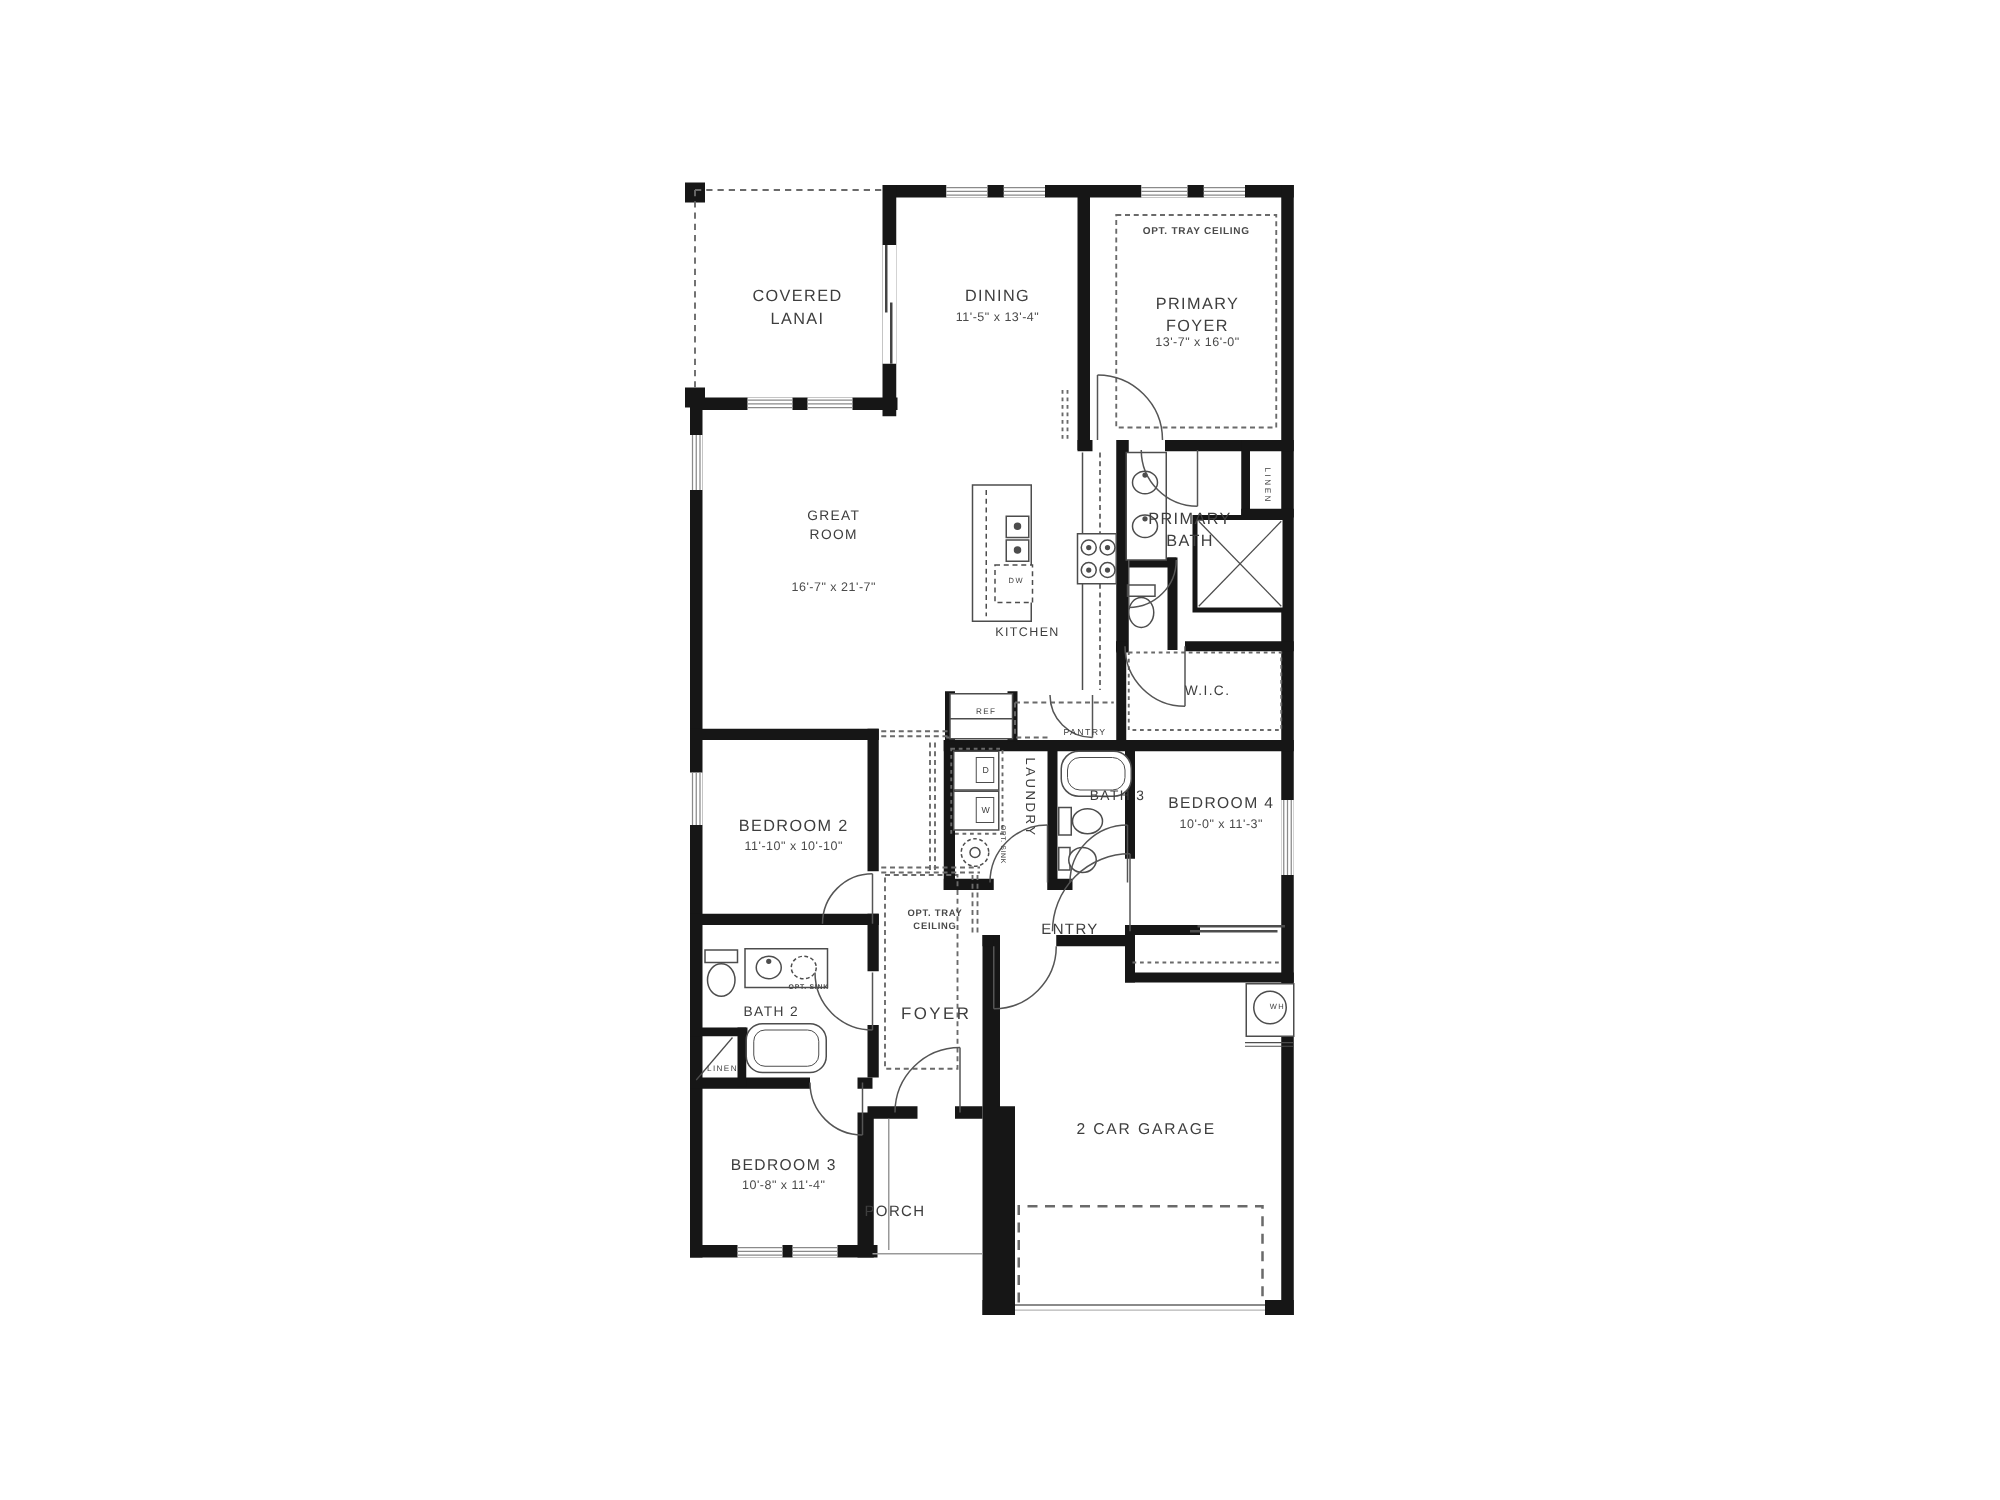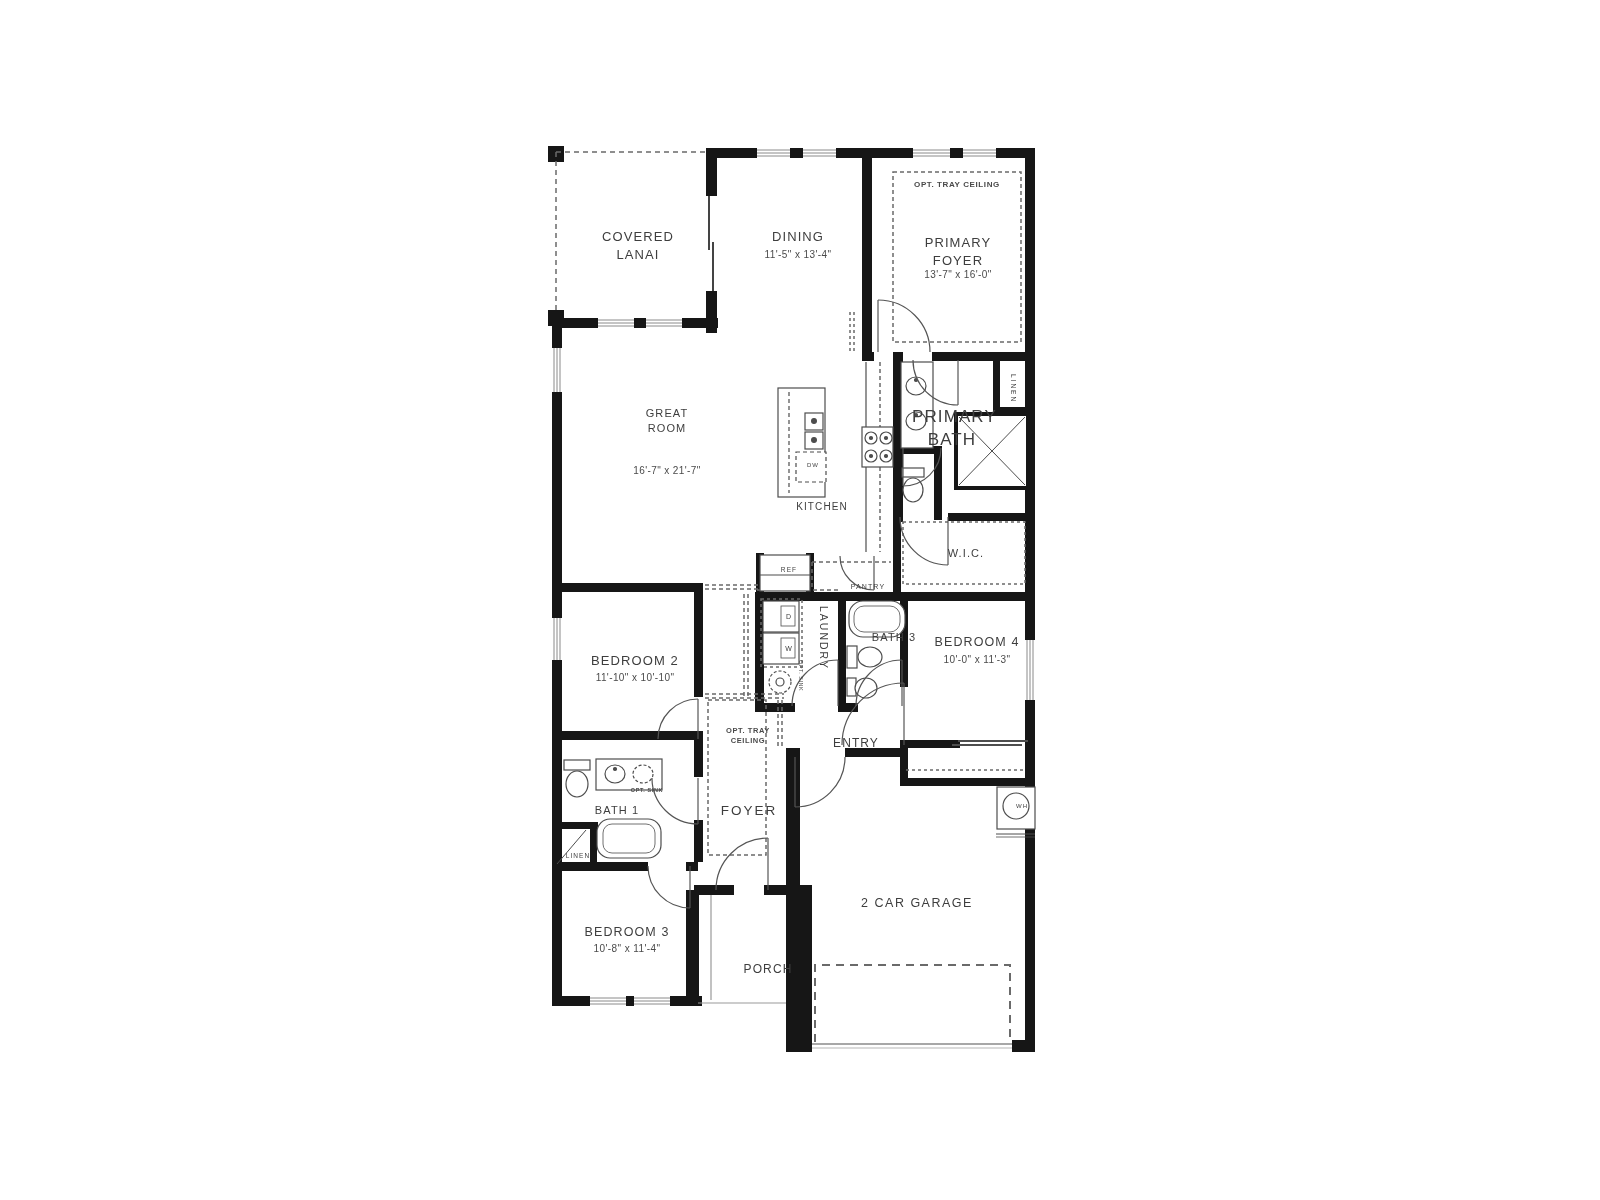--- a/index.html
+++ b/index.html
@@ -365,49 +365,49 @@
 
   <div class="lbl opt" style="left:957px;top:180px;font-size:8px">OPT. TRAY CEILING</div>
   <div class="lbl" style="left:958px;top:234px;font-size:13px;width:90px">PRIMARY FOYER</div>
   <div class="lbl dims" style="left:958px;top:268px;font-size:10px">13'-7" x 16'-0"</div>
 
   <div class="lbl" style="left:667px;top:406px;font-size:11px;width:80px">GREAT ROOM</div>
   <div class="lbl dims" style="left:667px;top:464px;font-size:10px">16'-7" x 21'-7"</div>
 
   <div class="lbl" style="left:822px;top:500px;font-size:10px">KITCHEN</div>
 
-  <div class="lbl" style="left:952px;top:406px;font-size:17px;width:80px">PRIMARY BATH</div>
+  <div class="lbl" style="left:952px;top:406px;font-size:13px;width:80px">PRIMARY BATH</div>
 
   <div class="lbl vert" style="left:1008px;top:374px;font-size:6.5px">LINEN</div>
 
   <div class="lbl" style="left:966px;top:546px;font-size:11px">W.I.C.</div>
 
   <div class="lbl" style="left:635px;top:652px;font-size:13px">BEDROOM 2</div>
   <div class="lbl dims" style="left:635px;top:671px;font-size:10px">11'-10" x 10'-10"</div>
 
   <div class="lbl vert" style="left:817px;top:606px;font-size:10.5px">LAUNDRY</div>
 
   <div class="lbl" style="left:894px;top:630px;font-size:11px;width:48px">BATH 3</div>
 
   <div class="lbl" style="left:977px;top:634px;font-size:12.5px">BEDROOM 4</div>
   <div class="lbl dims" style="left:977px;top:653px;font-size:10px">10'-0" x 11'-3"</div>
 
   <div class="lbl" style="left:856px;top:735px;font-size:12px">ENTRY</div>
 
   <div class="lbl opt" style="left:748px;top:726px;font-size:7.5px;width:80px">OPT. TRAY CEILING</div>
   <div class="lbl" style="left:749px;top:802px;font-size:13.5px;letter-spacing:2px">FOYER</div>
 
-  <div class="lbl" style="left:617px;top:803px;font-size:11px">BATH 1</div>
+  <div class="lbl" style="left:617px;top:803px;font-size:11px">BATH 2</div>
   <div class="lbl opt" style="left:647px;top:787px;font-size:5.5px">OPT. SINK</div>
   <div class="lbl" style="left:578px;top:852px;font-size:6.5px">LINEN</div>
 
   <div class="lbl" style="left:627px;top:924px;font-size:12.5px">BEDROOM 3</div>
   <div class="lbl dims" style="left:627px;top:942px;font-size:10px">10'-8" x 11'-4"</div>
 
-  <div class="lbl" style="left:768px;top:961px;font-size:12px">PORCH</div>
+  <div class="lbl" style="left:716px;top:961px;font-size:12px">PORCH</div>
 
   <div class="lbl" style="left:917px;top:895px;font-size:12.5px;letter-spacing:1.5px">2 CAR GARAGE</div>
 
   <div class="lbl" style="left:789px;top:566px;font-size:6.5px">REF</div>
   <div class="lbl" style="left:868px;top:582px;font-size:7px">PANTRY</div>
   <div class="lbl" style="left:813px;top:461px;font-size:6px">DW</div>
   <div class="lbl" style="left:789px;top:612px;font-size:7px">D</div>
   <div class="lbl" style="left:789px;top:644px;font-size:7px">W</div>
   <div class="lbl tinyv" style="left:797px;top:660px;font-size:5.5px">OPT. SINK</div>
   <div class="lbl" style="left:1022px;top:802px;font-size:6px">WH</div>

